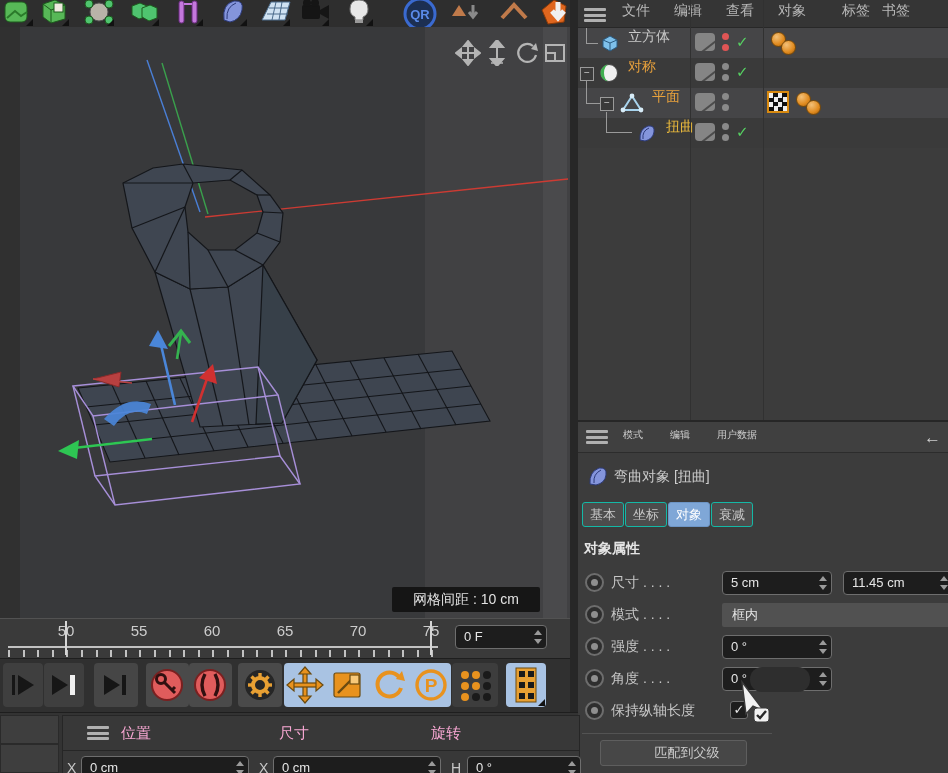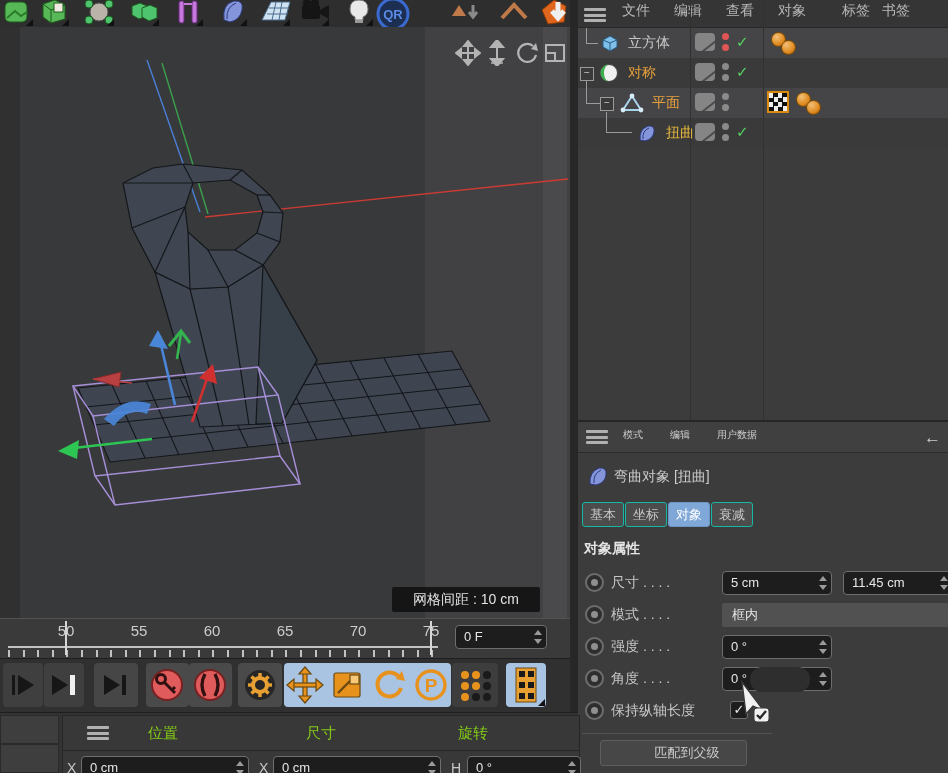--- a/index.html
+++ b/index.html
@@ -10,21 +10,21 @@
   #top-toolbar{left:0;top:0;width:578px;height:27px;background:#2e2e2e;border-bottom:1px solid #1c1c1c;overflow:hidden;}
   .tb-icon{position:absolute;top:0;width:34px;height:27px;overflow:hidden;}
   .tb-icon svg{position:absolute;left:2px;top:-8px;}
   .corner{position:absolute;right:1px;bottom:1px;width:0;height:0;border-left:7px solid transparent;border-bottom:7px solid #111;}
   
   #om{left:578px;top:0;width:370px;height:420px;background:#3c3c3c;overflow:hidden;}
   #om-menu{position:absolute;left:0;top:0;width:370px;height:27px;background:#353535;border-bottom:1px solid #282828;overflow:hidden;}
   #om-menu .mi{position:absolute;top:2px;color:#b8b8b8;font-size:14px;}
   .om-row{position:absolute;left:0;width:370px;height:30px;}
   .row-light{background:#454547;} .row-dark{background:#3a3a3a;}
-  .om-label{position:absolute;top:6px;font-size:14px;}
+  .om-label{position:absolute;top:0;font-size:14px;}
   .col-div{position:absolute;top:0;width:1px;height:420px;background:#313131;}
   .tgl-sq{position:absolute;width:20px;height:18px;border-radius:4px;background:#858585;overflow:hidden;}
   .tgl-sq:after{content:"";position:absolute;left:-3px;top:14px;width:30px;height:2px;background:#4c4c4c;transform:rotate(-38deg);}
   .dot{position:absolute;width:7px;height:7px;border-radius:50%;}
   .chk{position:absolute;color:#56d162;font-size:15px;font-weight:bold;top:5px;}
   .ball{position:absolute;width:13px;height:13px;border-radius:50%;
     background:radial-gradient(circle at 35% 30%,#f2c078,#e08a1e 60%,#9a5a0e);border:1px solid #7a4a08;}
   .checker{position:absolute;width:18px;height:18px;border:2px solid #d8890f;
     background:repeating-conic-gradient(#101010 0% 25%, #ededed 0% 50%);background-size:9px 9px;}
   .treeline{position:absolute;background:#9a9a9a;}
@@ -72,21 +72,21 @@
   .tl-marker{position:absolute;top:2px;width:2px;height:34px;background:#d6d6d6;}
   #frame-field{left:455px;top:6px;width:82px;}
   
   #playbar{left:0;top:658px;width:570px;height:54px;background:#303030;border-top:1px solid #1e1e1e;}
   .pb{position:absolute;top:4px;height:44px;border-radius:4px;background:#3f3f3f;}
   .pb-blue{background:#a9c3e3;}
   
   #coordbar{left:0;top:712px;width:578px;height:61px;background:#333;border-top:1px solid #1e1e1e;}
   .key-cell{position:absolute;left:0;width:57px;height:27px;background:#3e3e3e;border:1px solid #2a2a2a;}
   #coord-main{position:absolute;left:62px;top:2px;width:516px;height:59px;background:#383838;border:1px solid #262626;}
-  .coord-h{position:absolute;top:8px;color:#84cc16;font-size:15px;margin-left:27px;}
+  .coord-h{position:absolute;top:8px;color:#f9a8d4;font-size:15px;}
   .axis-l{position:absolute;top:44px;color:#c8c8c8;font-size:14px;}
   .coord-f{top:40px;}
 </style>
 </head>
 <body>
 
 <div id="app">
 
   <div class="abs" id="top-toolbar">
     <div class="tb-icon" style="left:0">
@@ -152,21 +152,21 @@
         </svg>
         <span class="corner"></span>
     </div>
     <div class="tb-icon" style="left:340px">
       <svg width="34" height="34">
           <path d="M17 8 q9 0 9 9 q0 6 -5 8 l0 3 l-8 0 l0 -3 q-5 -2 -5 -8 q0 -9 9 -9 Z" fill="#e8e8e8" stroke="#777"></path>
           <rect x="13" y="28" width="8" height="3" fill="#999"></rect>
         </svg>
         <span class="corner"></span>
     </div>
-    <div class="tb-icon" style="left:371px;width:40px">
+    <div class="tb-icon" style="left:398px;width:40px">
       <svg width="40" height="40">
           <circle cx="20" cy="22" r="15" fill="#1c2f52" stroke="#3a6ad0" stroke-width="3"></circle>
           <text x="20" y="27" text-anchor="middle" font-size="13" font-weight="bold" fill="#5a8ae8">QR</text>
         </svg>
     </div>
     <div class="tb-icon" style="left:438px;width:44px">
       <svg width="44" height="36">
           <path d="M12 24 L19 13 L26 24 Z" fill="#c07a4a"></path>
           <path d="M33 13 L33 24 M29 20 L33 25 L37 20" stroke="#8a8a8a" stroke-width="3" fill="none"></path>
         </svg>

